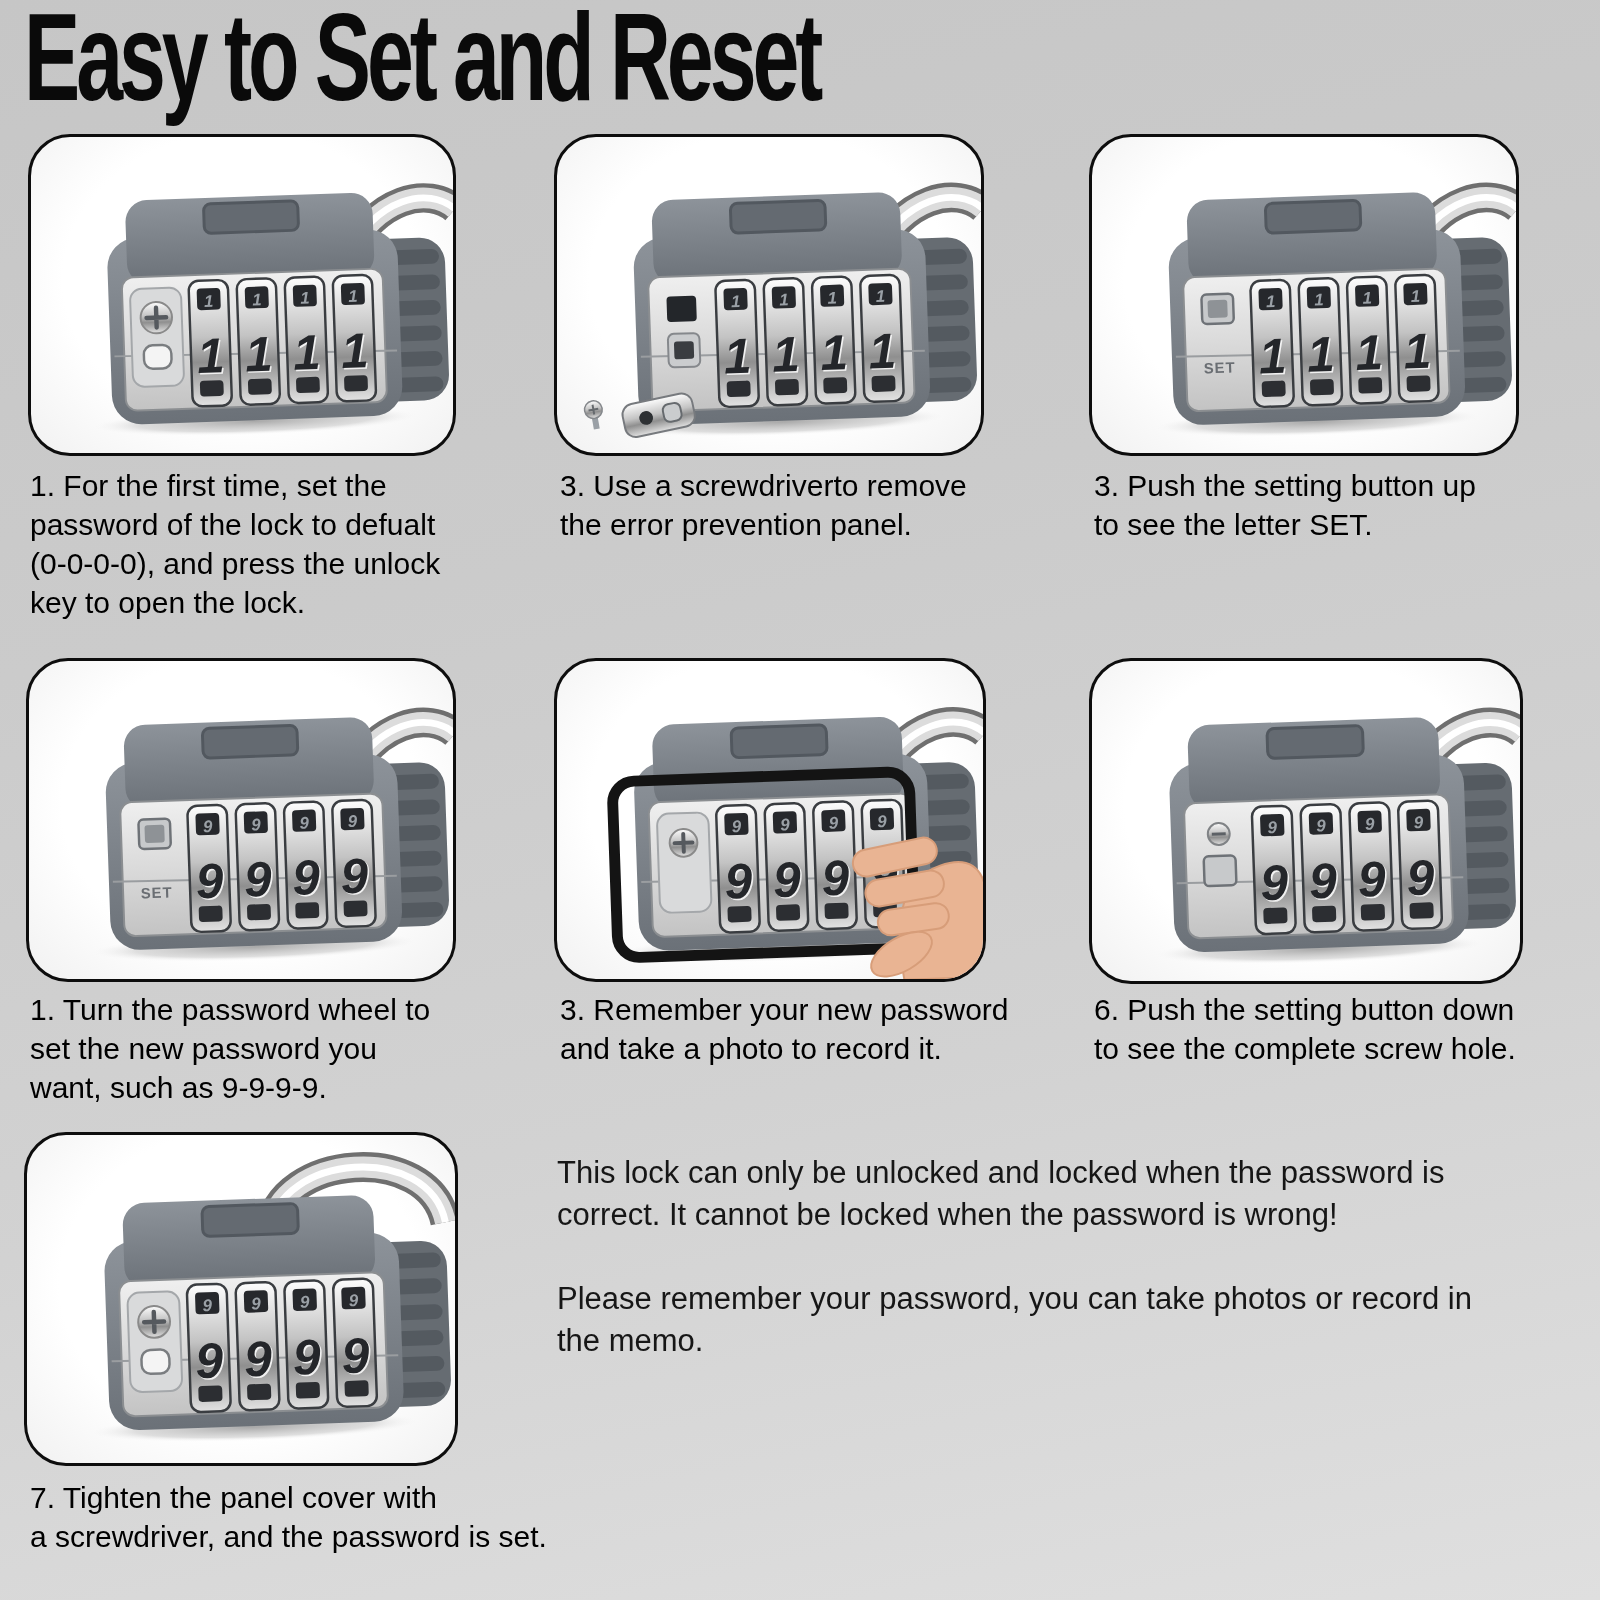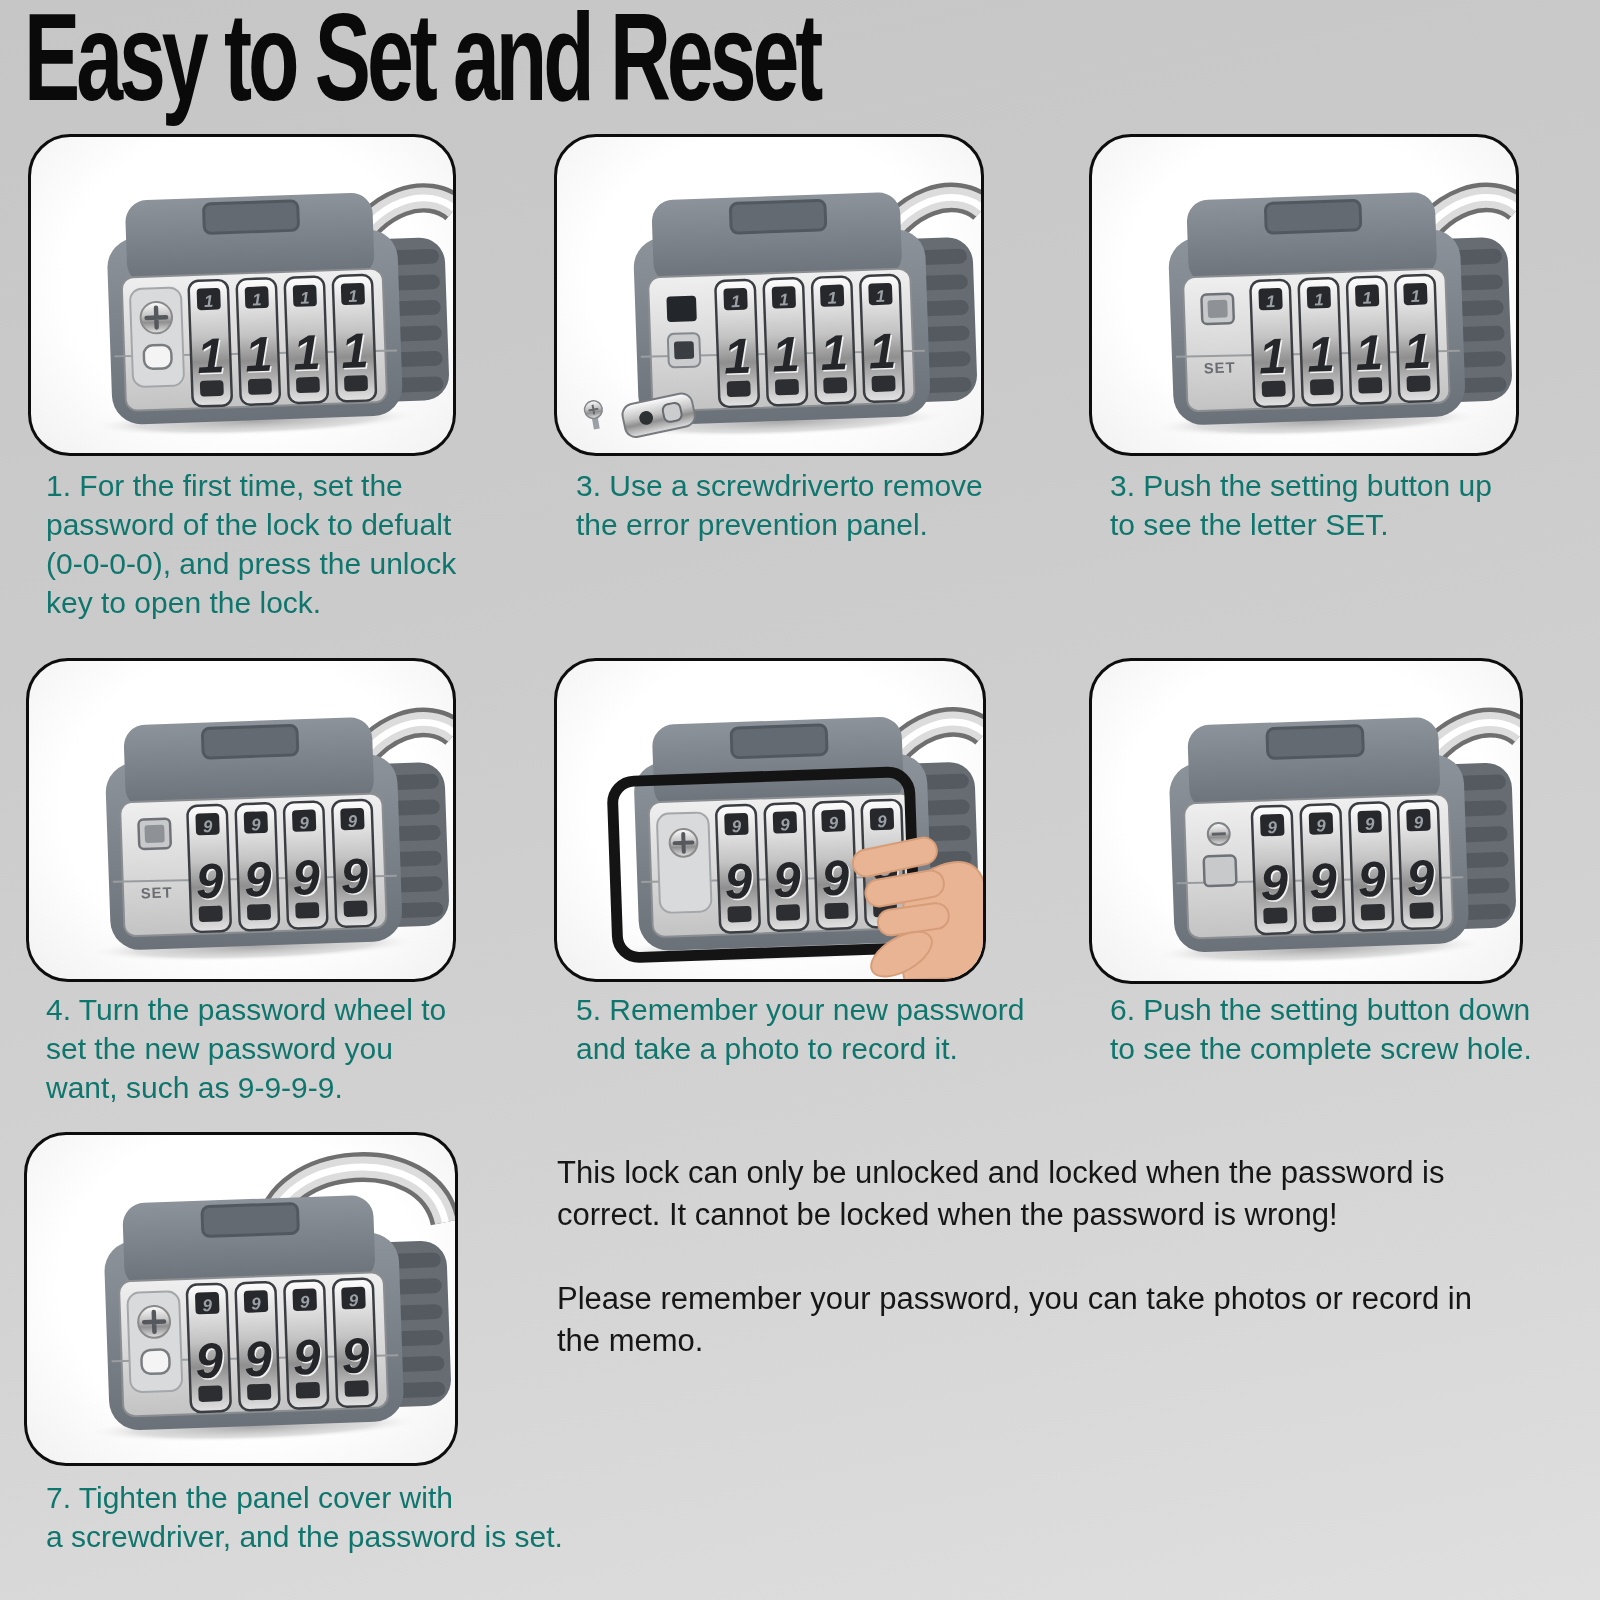--- a/index.html
+++ b/index.html
@@ -20,23 +20,22 @@
   .panel .lock{width:100%;height:100%;}
   .panel .lock svg{display:block;width:100%;height:100%;}
   .p1{left:28px;top:134px;width:428px;height:322px;}
   .p2{left:554px;top:134px;width:430px;height:322px;}
   .p3{left:1089px;top:134px;width:430px;height:322px;}
   .p4{left:26px;top:658px;width:430px;height:324px;}
   .p5{left:554px;top:658px;width:432px;height:324px;}
   .p6{left:1089px;top:658px;width:434px;height:326px;}
   .p7{left:24px;top:1132px;width:434px;height:334px;}
   .caption{
-    position:absolute;font-size:30px;line-height:39px;color:#0f766e;
+    position:absolute;font-size:30px;line-height:39px;color:#000000;
     white-space:pre-line;
-    margin-left:16px;
   }
   .c1{left:30px;top:466px;width:520px;}
   .c2{left:560px;top:466px;width:540px;}
   .c3{left:1094px;top:466px;width:520px;}
   .c4{left:30px;top:990px;width:520px;}
   .c5{left:560px;top:990px;width:545px;}
   .c6{left:1094px;top:990px;width:525px;}
   .c7{left:30px;top:1478px;width:580px;}
   .reminder{position:absolute;left:557px;top:1152px;width:1000px;color:#161616;}
   .rem-head{font-size:32px;font-weight:bold;margin:0 0 8px 0;}
@@ -471,24 +470,24 @@
   </div>
 
   <div class="caption c1">1. For the first time, set the
 password of the lock to defualt
 (0-0-0-0), and press the unlock
  key to open the lock.</div>
   <div class="caption c2">3. Use a screwdriverto remove
 the error prevention panel.</div>
   <div class="caption c3">3. Push the setting button up
 to see the letter SET.</div>
-  <div class="caption c4">4. Turn the password wheel to
+  <div class="caption c4">1. Turn the password wheel to
 set the new password you
 want, such as 9-9-9-9.</div>
-  <div class="caption c5">5. Remember your new password
+  <div class="caption c5">3. Remember your new password
 and take a photo to record it.</div>
   <div class="caption c6">6. Push the setting button down
 to see the complete screw hole.</div>
   <div class="caption c7">7. Tighten the panel cover with
 a screwdriver, and the password is set.</div>
 
   <div class="reminder">
     <p>This lock can only be unlocked and locked when the password is
 correct. It cannot be locked when the password is wrong!</p>
     <p>Please remember your password, you can take photos or record in

